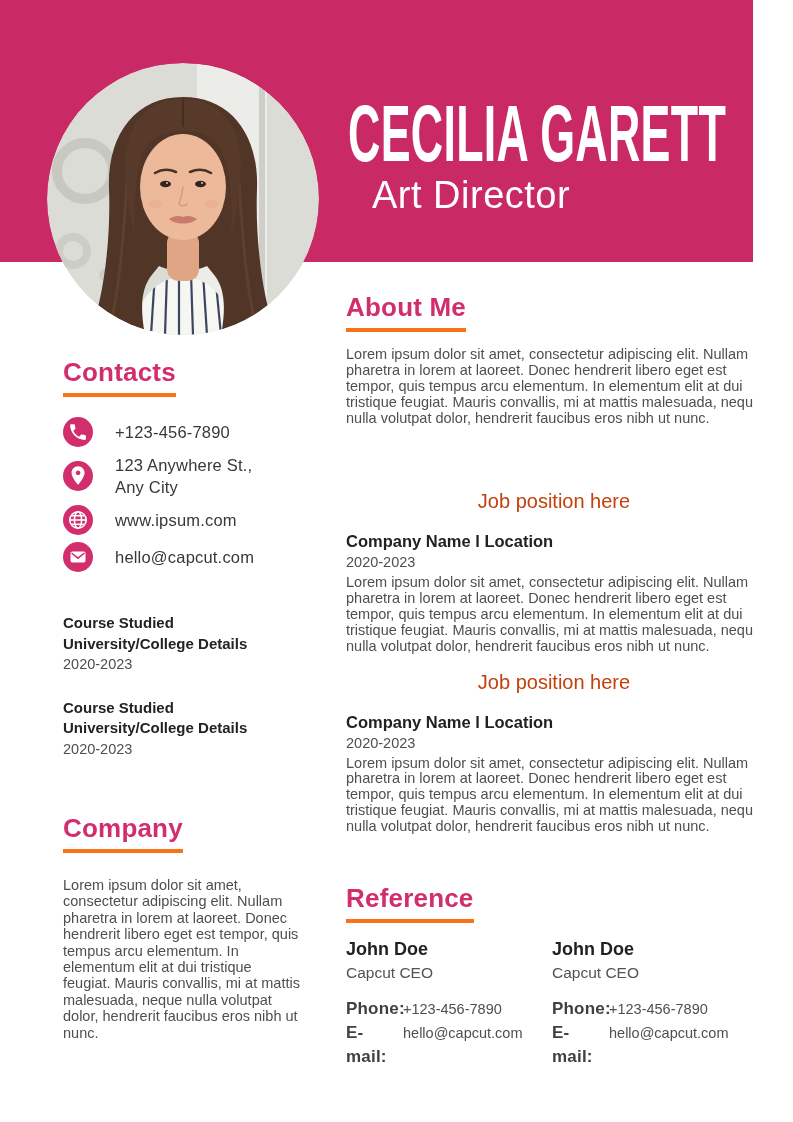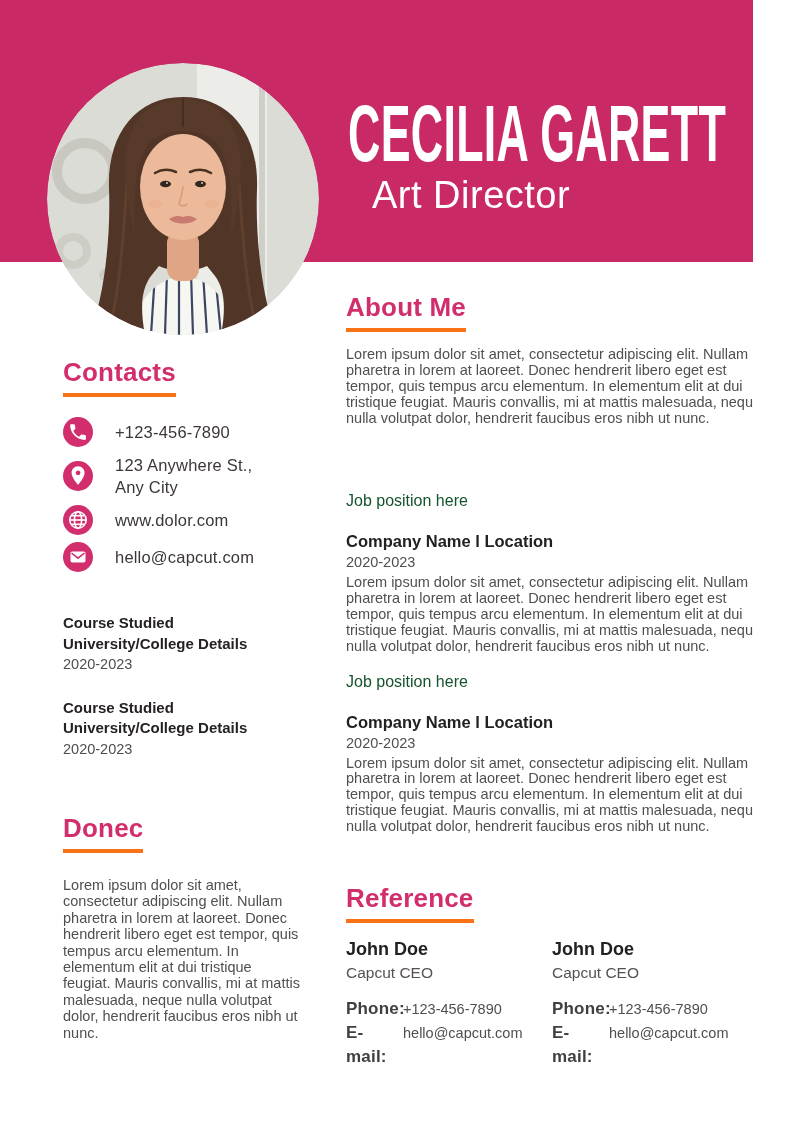--- a/index.html
+++ b/index.html
@@ -59,21 +59,21 @@
   .skills-body { margin-top:24px; width:240px; line-height:16.4px; }
 
   
   .sec-about      { left:346px; top:293px; width:416px; }
   .sec-experience { left:346px; top:474px; width:416px; }
   .sec-reference  { left:346px; top:884px; width:416px; }
 
   .about-body { margin-top:15px; }
 
   .job { margin-top:17px; }
-  .job-position { font-size:16px; color:#14532d; line-height:20px; }
+  .job-position { font-size:20px; color:#c2410c; line-height:20px;text-align:center; }
   .job-company  { font-size:16.5px; font-weight:700; color:#232021; line-height:21px;margin-top:20px; }
   .job-years    { font-size:14.5px; color:#4f4f4f; line-height:20px; }
   .job-body     { margin-top:3px; }
 
   .ref-people { display:flex; margin-top:15px; }
   .ref-person { width:206px; }
   .ref-name { font-size:18px; font-weight:700; color:#232021; line-height:23px; }
   .ref-role { font-size:15.5px; color:#565152; line-height:23px; }
   .ref-contact { margin-top:13px; }
   .ref-row { display:grid; grid-template-columns:57px auto; align-items:baseline; line-height:24px; }
@@ -173,21 +173,21 @@
         <svg class="contact-icon" viewBox="0 0 30 30">
           <circle cx="15" cy="15" r="15" fill="#d22d6c"></circle>
           <g stroke="#ffffff" stroke-width="1.6" fill="none">
             <circle cx="15" cy="15" r="8.2"></circle>
             <ellipse cx="15" cy="15" rx="3.6" ry="8.2"></ellipse>
             <line x1="6.8" y1="15" x2="23.2" y2="15"></line>
             <line x1="8.4" y1="10.7" x2="21.6" y2="10.7"></line>
             <line x1="8.4" y1="19.3" x2="21.6" y2="19.3"></line>
           </g>
         </svg>
-        <div class="contact-text">www.dolor.com</div>
+        <div class="contact-text">www.ipsum.com</div>
       </div>
 
       <div class="contact-row">
         <svg class="contact-icon" viewBox="0 0 30 30">
           <circle cx="15" cy="15" r="15" fill="#d22d6c"></circle>
           <rect x="7.5" y="9.5" width="15" height="11" rx="1.8" fill="#ffffff"></rect>
           <polyline points="8.5,11 15,16.2 21.5,11" fill="none" stroke="#d22d6c" stroke-width="1.6"></polyline>
         </svg>
         <div class="contact-text">hello@capcut.com</div>
       </div>
@@ -204,21 +204,21 @@
     </div>
 
     <div class="edu-entry-2">
       <div class="edu-course">Course Studied</div>
       <div class="edu-school">University/College Details</div>
       <div class="edu-years">2020-2023</div>
     </div>
   </div>
 
   <div class="sec sec-skills">
-    <div class="sec-title">Donec</div>
+    <div class="sec-title">Company</div>
     <div class="body-text skills-body">Lorem ipsum dolor sit amet, consectetur adipiscing elit. Nullam pharetra in lorem at laoreet. Donec hendrerit libero eget est tempor, quis tempus arcu elementum. In elementum elit at dui tristique feugiat. Mauris convallis, mi at mattis malesuada, neque nulla volutpat dolor, hendrerit faucibus eros nibh ut nunc.</div>
   </div>
 
   <div class="sec sec-about">
     <div class="sec-title">About Me</div>
     <div class="body-text about-body">Lorem ipsum dolor sit amet, consectetur adipiscing elit. Nullam pharetra in lorem at laoreet. Donec hendrerit libero eget est tempor, quis tempus arcu elementum. In elementum elit at dui tristique feugiat. Mauris convallis, mi at mattis malesuada, neque nulla volutpat dolor, hendrerit faucibus eros nibh ut nunc.</div>
   </div>
 
   <div class="sec sec-experience">
 

